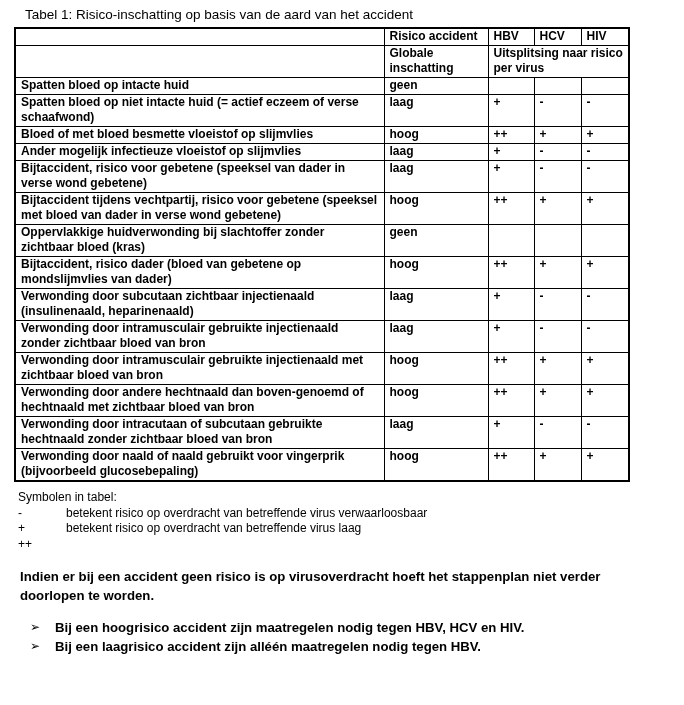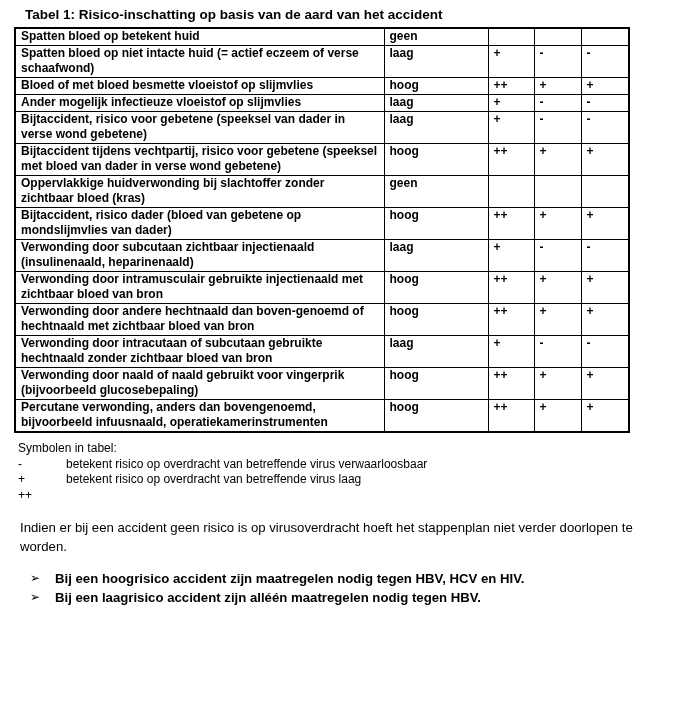--- a/index.html
+++ b/index.html
@@ -11,21 +11,21 @@
   }
   body {
     width: 684px;
     height: 705px;
     overflow: hidden;
   }
   .page {
     padding-top: 7px;
   }
   .doc-title {
-    font-weight: 700;
+    font-weight: 400;
     font-size: 13.5px;
     line-height: 16px;
     margin: 0 0 4px 25px;
   }
   table.risk {
     border-collapse: collapse;
     table-layout: fixed;
     margin-left: 14px;
     width: 614px;
     border: 2px solid #000;
@@ -48,21 +48,21 @@
     line-height: 15.5px;
   }
   .legend-row {
     display: flex;
   }
   .legend-symbol {
     width: 48px;
     flex: 0 0 48px;
   }
   .note {
-    font-weight: 400;
+    font-weight: 700;
     font-size: 13.2px;
     line-height: 19px;
     margin: 15px 0 0 20px;
     width: 642px;
   }
   .bullets {
     margin: 13px 0 0 30px;
   }
   .bullet {
     display: flex;
@@ -86,24 +86,36 @@
 
   <table class="risk">
     <colgroup>
       <col style="width:369px">
       <col style="width:104px">
       <col style="width:46px">
       <col style="width:47px">
       <col style="width:48px">
     </colgroup>
     <thead>
+      <tr>
+        <th></th>
+        <th>Risico accident</th>
+        <th>HBV</th>
+        <th>HCV</th>
+        <th>HIV</th>
+      </tr>
+      <tr>
+        <th></th>
+        <th>Globale inschatting</th>
+        <th colspan="3">Uitsplitsing naar risico per virus</th>
+      </tr>
     </thead>
     <tbody>
         <tr>
-          <td>Spatten bloed op betekent huid</td>
+          <td>Spatten bloed op intacte huid</td>
           <td>geen</td>
           <td></td>
           <td></td>
           <td></td>
         </tr>
         <tr>
           <td>Spatten bloed op niet intacte huid (= actief eczeem of verse schaafwond)</td>
           <td>laag</td>
           <td>+</td>
           <td>-</td>
@@ -152,20 +164,27 @@
           <td>+</td>
         </tr>
         <tr>
           <td>Verwonding door subcutaan zichtbaar injectienaald (insulinenaald, heparinenaald)</td>
           <td>laag</td>
           <td>+</td>
           <td>-</td>
           <td>-</td>
         </tr>
         <tr>
+          <td>Verwonding door intramusculair gebruikte injectienaald zonder zichtbaar bloed van bron</td>
+          <td>laag</td>
+          <td>+</td>
+          <td>-</td>
+          <td>-</td>
+        </tr>
+        <tr>
           <td>Verwonding door intramusculair gebruikte injectienaald met zichtbaar bloed van bron</td>
           <td>hoog</td>
           <td>++</td>
           <td>+</td>
           <td>+</td>
         </tr>
         <tr>
           <td>Verwonding door andere hechtnaald dan boven-genoemd of hechtnaald met zichtbaar bloed van bron</td>
           <td>hoog</td>
           <td>++</td>
@@ -174,27 +193,20 @@
         </tr>
         <tr>
           <td>Verwonding door intracutaan of subcutaan gebruikte hechtnaald zonder zichtbaar bloed van bron</td>
           <td>laag</td>
           <td>+</td>
           <td>-</td>
           <td>-</td>
         </tr>
         <tr>
           <td>Verwonding door naald of naald gebruikt voor vingerprik (bijvoorbeeld glucosebepaling)</td>
-          <td>hoog</td>
-          <td>++</td>
-          <td>+</td>
-          <td>+</td>
-        </tr>
-        <tr>
-          <td>Percutane verwonding, anders dan bovengenoemd, bijvoorbeeld infuusnaald, operatiekamerinstrumenten</td>
           <td>hoog</td>
           <td>++</td>
           <td>+</td>
           <td>+</td>
         </tr>
       </tbody>
   </table>
 
   <div class="legend">
     <div>Symbolen in tabel:</div>

